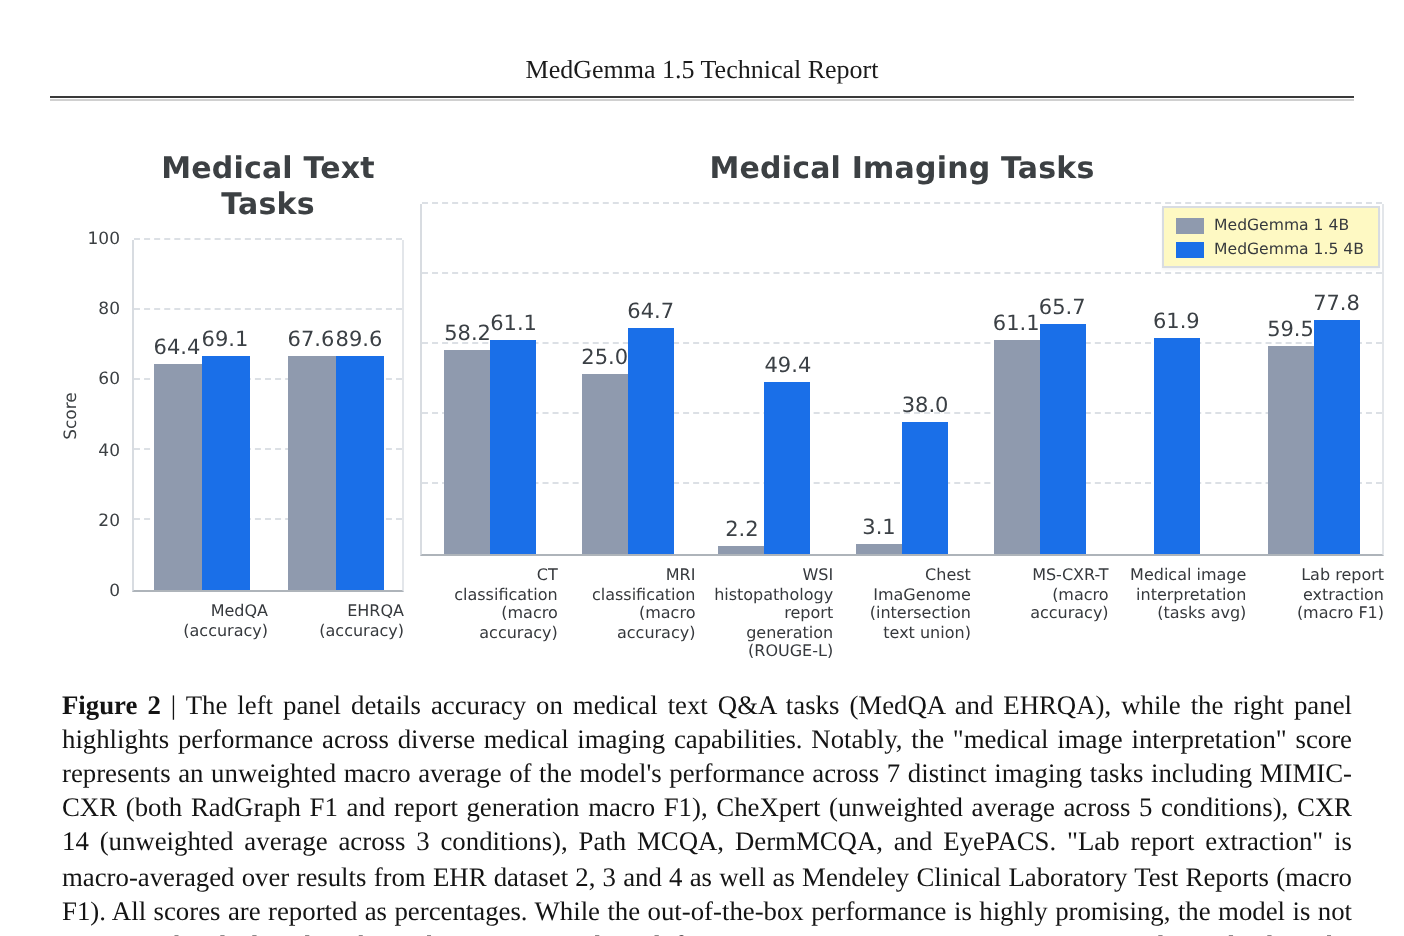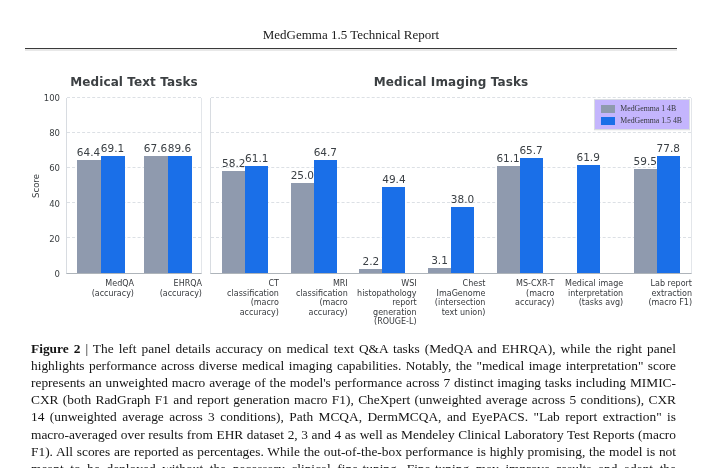--- a/index.html
+++ b/index.html
@@ -20,21 +20,21 @@
     border-top:1.6px solid #3a3a3a;
     box-shadow:0 1.5px 0 rgba(120,120,120,.35);
   }
 
   
   .figure { margin:26px 0 0 31px; width:661px; display:flex; gap:8px; }
   .panel { display:flex; flex-direction:column; }
   .panel-text { width:171px; }
   .panel-imaging { width:482px; }
   .panel-title {
-    font-size:12px; font-weight:bold; color:#3C4043; text-align:center;
+    font-size:15px; font-weight:bold; color:#3C4043; text-align:center;
     margin-bottom:9px; letter-spacing:.1px;
   }
   .panel-text .panel-title { margin-left:35px; }
 
   .plot-row { display:flex; height:176px; }
   .ygutter { width:35px; position:relative; }
   .score-title {
     position:absolute; left:0px; top:50%;
     transform:translateY(-50%) rotate(180deg);
     writing-mode:vertical-rl; font-size:8.5px; color:#3C4043;
@@ -56,25 +56,24 @@
   .panel-text .holder { width:24px; }
   .bar-label { font-size:10.5px; color:#3B4045; margin-bottom:2px; white-space:nowrap;margin-top:44px; }
   .bar { width:100%; }
 
   .xlabels { display:flex; padding-top:5px; }
   .panel-text .xlabels { margin-left:35px; }
   .xlabel { flex:1; text-align:right; font-size:8px; line-height:9.5px; color:#36393d; }
 
   
   .legend {
-    position:absolute; top:1px; right:1px; background:#c4b5fd;
+    position:absolute; top:1px; right:1px; background:#fef9c3;
     border:1px solid #D8DCE1; padding:4px 7px 4px 6px; z-index:5;
     display:flex; flex-direction:column; gap:3px;
     box-shadow:0 1px 1px rgba(0,0,0,.04);
-    font-family:Liberation Serif, serif;
   }
   .legend-item { display:flex; align-items:center; gap:5px; }
   .legend-swatch { width:14px; height:8px; display:inline-block; }
   .legend-label { font-size:7.8px; color:#36393d; white-space:nowrap; }
 
   
   .caption {
     margin:13px 0 0 31px; width:645px;
     font-family:"Liberation Serif", serif; font-size:13.4px; line-height:17.2px;
     color:#141414; text-align:justify;

